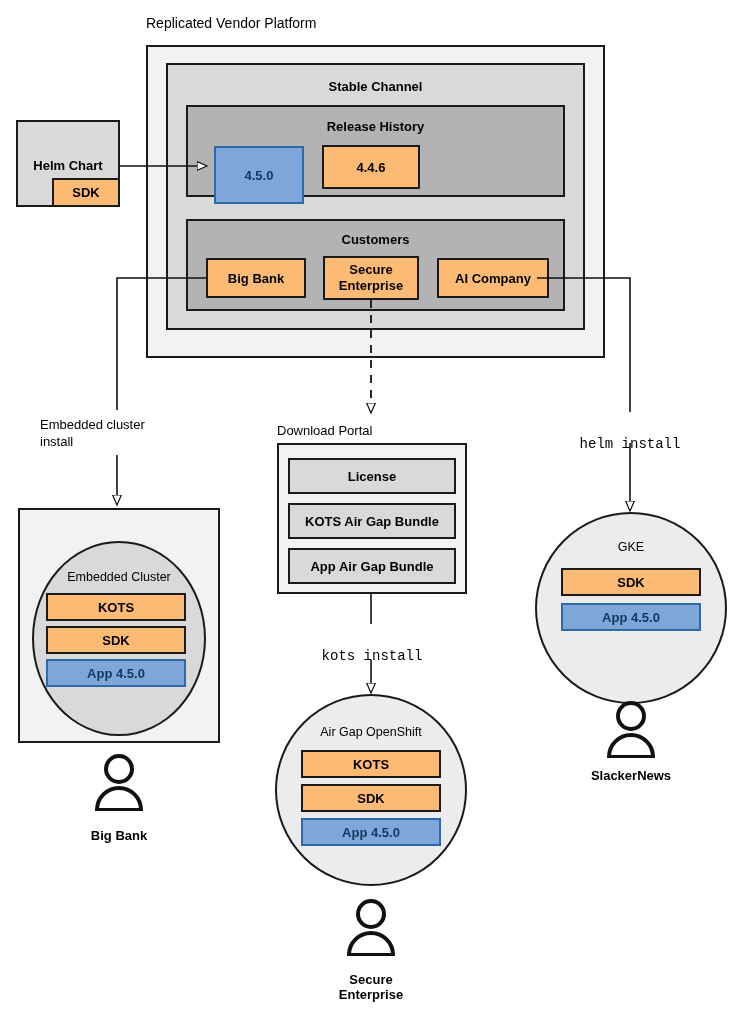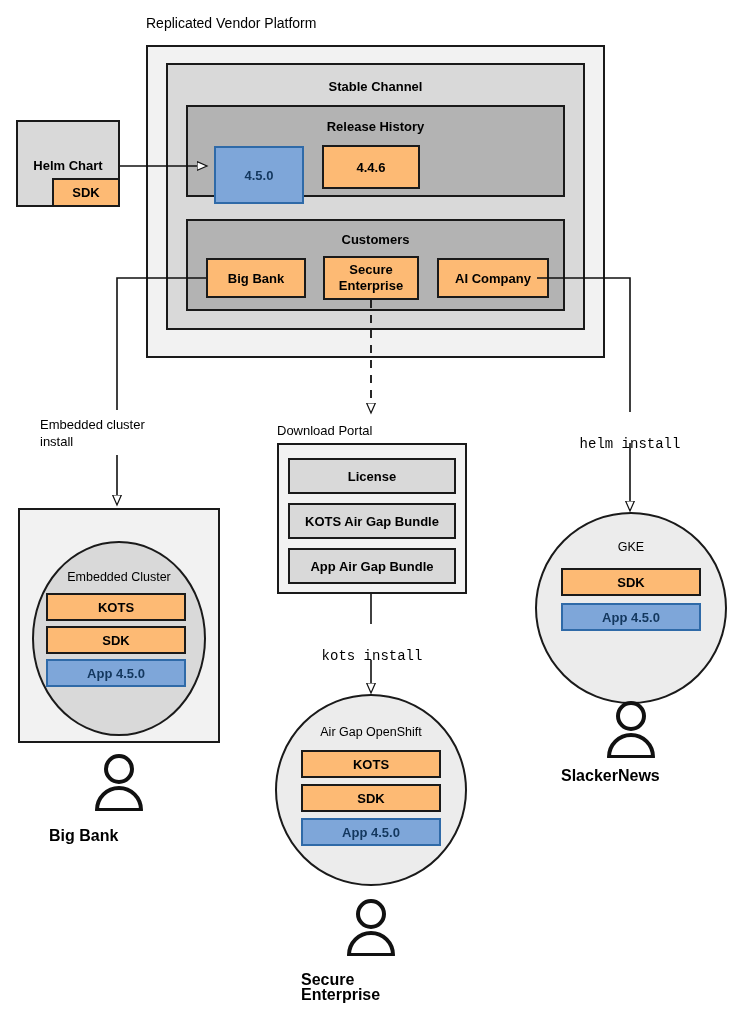--- a/index.html
+++ b/index.html
@@ -80,23 +80,23 @@
     position: absolute;
     text-align: center;
     font-family: "Liberation Mono", monospace;
     font-size: 14px;
     color: #000;
     font-weight: normal;
     margin-top: 18px;
   }
   .actor-label {
     position: absolute;
-    text-align: left;
-    font-weight: bold;
-    font-size: 16px;
+    text-align: center;
+    font-weight: bold;
+    font-size: 13px;
     color: #000;
     line-height: 15px;
   }
   
   .ellipse {
     position: absolute;
     box-sizing: border-box;
     border: 2.5px solid #1a1a1a;
     border-radius: 50%;
   }

